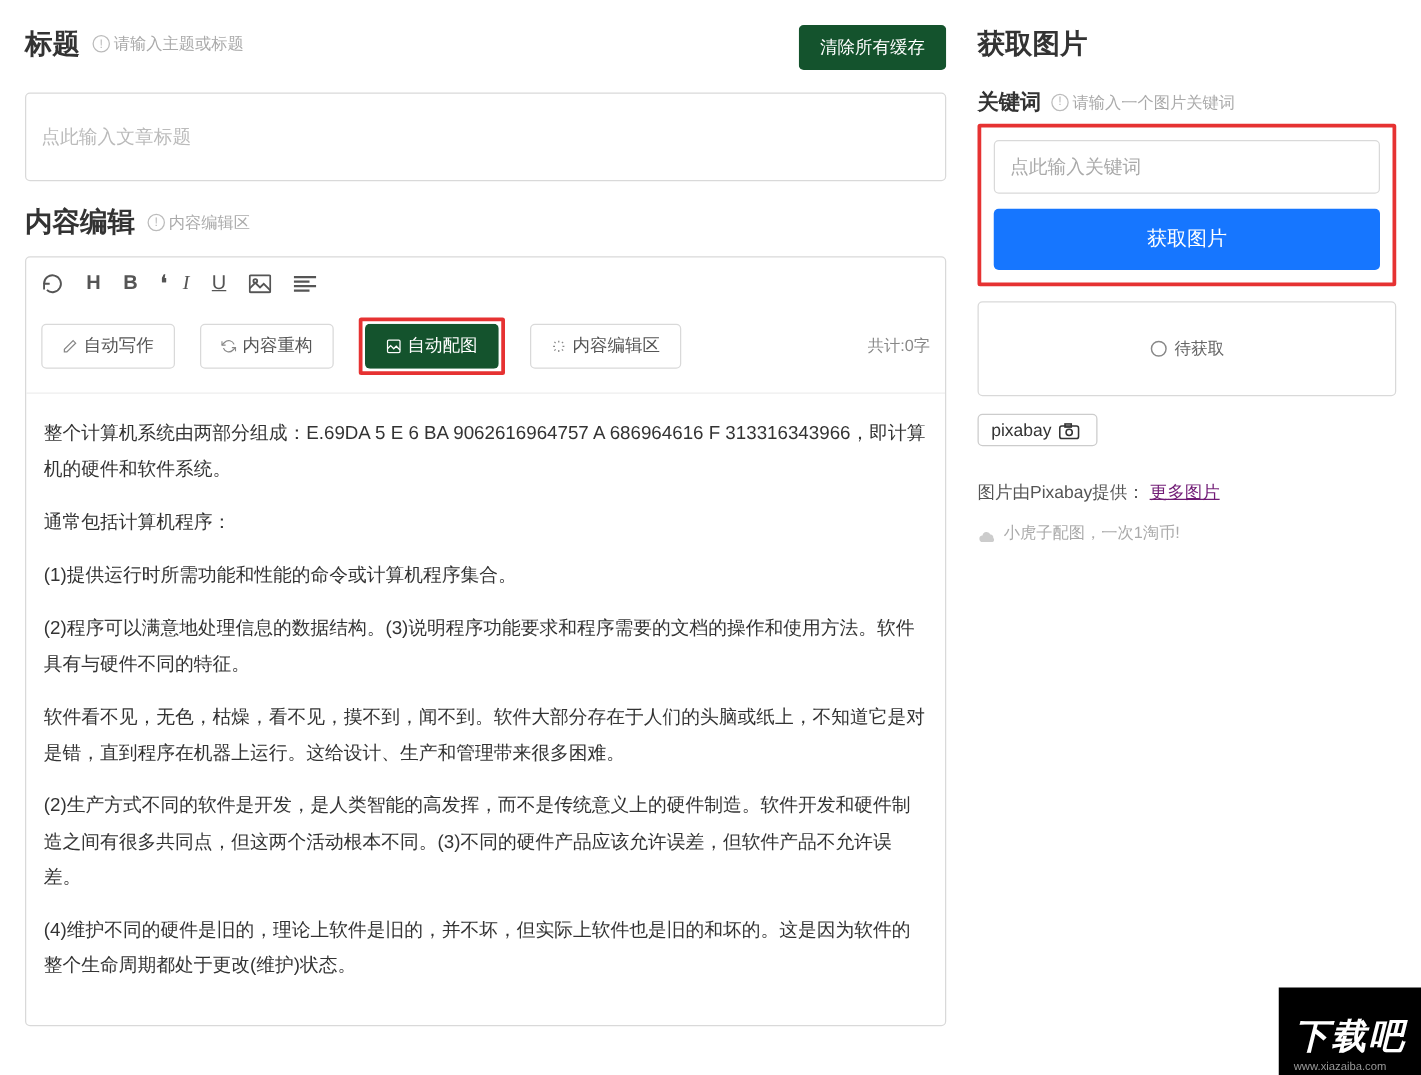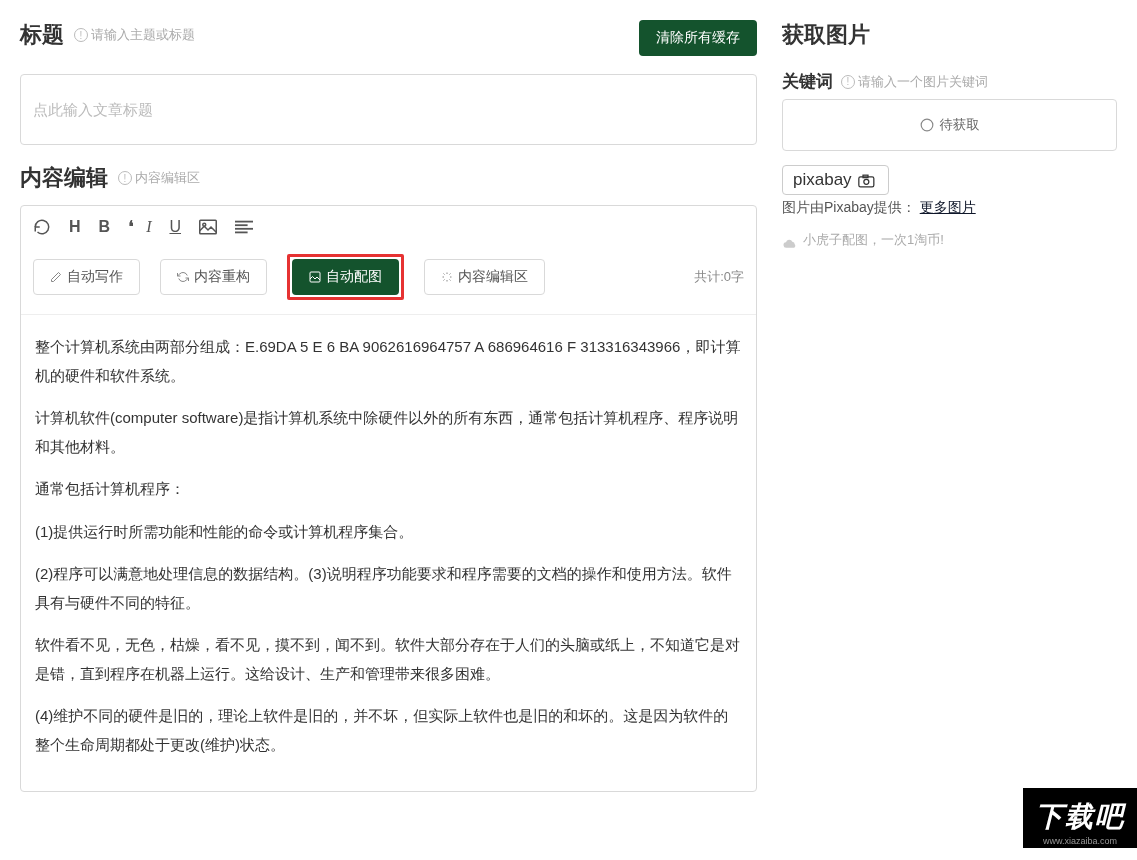--- a/index.html
+++ b/index.html
@@ -26,27 +26,27 @@
 .U{text-decoration:underline}
 .action-row{padding:6px 12px 14px;display:flex;gap:20px;align-items:center;border-bottom:1px solid #eee}
 .word-count{margin-left:auto;font-size:13px;color:#888}
 .content-area{padding:18px 14px;line-height:1.9;color:#333;font-size:15px}
 .content-area p{margin-bottom:14px}
 .highlight-box{border:3px solid #e63232;padding:2px;display:inline-block;border-radius:2px}
 .right-highlight{border:3px solid #e63232;padding:10px;border-radius:2px;margin-bottom:12px}
 .kw-input{width:100%;padding:12px;border:1px solid #d9d9d9;border-radius:4px;font-size:15px;margin-bottom:12px}
 .kw-input::placeholder{color:#aaa}
 .btn-block{width:100%;background:#1676ff;color:#fff;border:none;padding:14px;font-size:16px;border-radius:4px;cursor:pointer}
-.pending-btn{width:100%;padding:16px;border:1px solid #d9d9d9;border-radius:4px;background:#fff;color:#666;cursor:pointer;margin-bottom:14px;display:flex;align-items:center;justify-content:center;gap:6px}
-.pixabay-logo{display:inline-block;border:1px solid #ccc;border-radius:4px;padding:4px 10px;font-family:Arial,sans-serif;font-size:17px;color:#333;margin-bottom:4px}
+.pending-btn{width:100%;padding:28px;border:1px solid #d9d9d9;border-radius:4px;background:#fff;color:#666;cursor:pointer;margin-bottom:14px;display:flex;align-items:center;justify-content:center;gap:6px}
+.pixabay-logo{display:inline-block;border:1px solid #ccc;border-radius:4px;padding:4px 10px;font-family:Arial,sans-serif;font-size:14px;color:#333;margin-bottom:28px}
 .source-text{font-size:14px;color:#555;margin-bottom:14px}
-.source-text a{color:#0f172a;text-decoration:underline}
+.source-text a{color:#701a75;text-decoration:underline}
 .credit-text{font-size:13px;color:#aaa;display:flex;align-items:flex-end;gap:5px}
 .cloud-icon{width:16px;height:12px}
-.watermark{position:absolute;bottom:12px;right:0;background:#000;color:#fff;font-size:28px;font-weight:700;padding:10px 12px 2px;font-style:italic;letter-spacing:2px}
+.watermark{position:absolute;bottom:0;right:0;background:#000;color:#fff;font-size:28px;font-weight:700;padding:20px 12px 2px;font-style:italic;letter-spacing:2px}
 svg{display:block}
 </style>
 </head>
 <body>
 
 <div class="container">
   <div class="left-panel">
 
     <div class="title-row">
       <div class="section-header">
@@ -126,43 +126,47 @@
           <svg width="12" height="12" viewBox="0 0 24 24" fill="none" stroke="#888" stroke-width="2">
               <path d="M12 3v3m0 12v3M5 5l2 2m10 10l2 2M3 12h3m12 0h3M5 19l2-2m10-10l2-2"></path>
             </svg>
           <span>内容编辑区</span>
         </button>
         <span class="word-count">共计:0字</span>
       </div>
 
       <div class="content-area">
         <p>整个计算机系统由两部分组成：E.69DA 5 E 6 BA 9062616964757 A 686964616 F 313316343966，即计算机的硬件和软件系统。</p>
-        <p>计算机软件(computer software)是指计算机系统中除硬件以外的所有东西，通常包括计算机程序、程序说明和其他材料。</p>
         <p>通常包括计算机程序：</p>
         <p>(1)提供运行时所需功能和性能的命令或计算机程序集合。</p>
         <p>(2)程序可以满意地处理信息的数据结构。(3)说明程序功能要求和程序需要的文档的操作和使用方法。软件具有与硬件不同的特征。</p>
         <p>软件看不见，无色，枯燥，看不见，摸不到，闻不到。软件大部分存在于人们的头脑或纸上，不知道它是对是错，直到程序在机器上运行。这给设计、生产和管理带来很多困难。</p>
+        <p>(2)生产方式不同的软件是开发，是人类智能的高发挥，而不是传统意义上的硬件制造。软件开发和硬件制造之间有很多共同点，但这两个活动根本不同。(3)不同的硬件产品应该允许误差，但软件产品不允许误差。</p>
         <p>(4)维护不同的硬件是旧的，理论上软件是旧的，并不坏，但实际上软件也是旧的和坏的。这是因为软件的整个生命周期都处于更改(维护)状态。</p>
       </div>
     </div>
   </div>
 
   <div class="right-panel">
     <div class="section-header" style="margin-bottom:20px">
       <span class="section-title">获取图片</span>
     </div>
 
     <div class="section-header" style="margin-bottom:6px">
       <span style="font-size:17px;font-weight:600">关键词</span>
       <span class="hint" style="margin-left:8px">
         <span class="hint-icon">!</span>
         <span>请输入一个图片关键词</span>
       </span>
     </div>
 
+    <div class="right-highlight">
+      <input class="kw-input" placeholder="点此输入关键词" style="">
+      <button class="btn-block">获取图片</button>
+    </div>
 
     <button class="pending-btn">
       <svg width="14" height="14" viewBox="0 0 24 24" fill="none" stroke="#888" stroke-width="2">
           <circle cx="12" cy="12" r="10"></circle>
         </svg>
       <span>待获取</span>
     </button>
 
     <div class="pixabay-logo">
       <span>pixabay</span>
@@ -182,14 +186,14 @@
       <svg class="cloud-icon" viewBox="0 0 24 16" fill="#ccc">
           <path d="M19 10a4 4 0 0 0-3.5-4A5 5 0 0 0 6 7a4 4 0 0 0 .5 8H18a3 3 0 0 0 1-5z"></path>
         </svg>
       <span>小虎子配图，一次1淘币!</span>
     </div>
   </div>
 </div>
 
 <div class="watermark">
   <span>下载吧</span>
-  <div style="font-size:9px;text-align:center;font-style:normal;letter-spacing:0;font-weight:400;color:#999">www.xiazaiba.com</div>
+  <div style="font-size:9px;text-align:left;font-style:normal;letter-spacing:0;font-weight:400;color:#999">www.xiazaiba.com</div>
 </div>
 
 </body></html>

